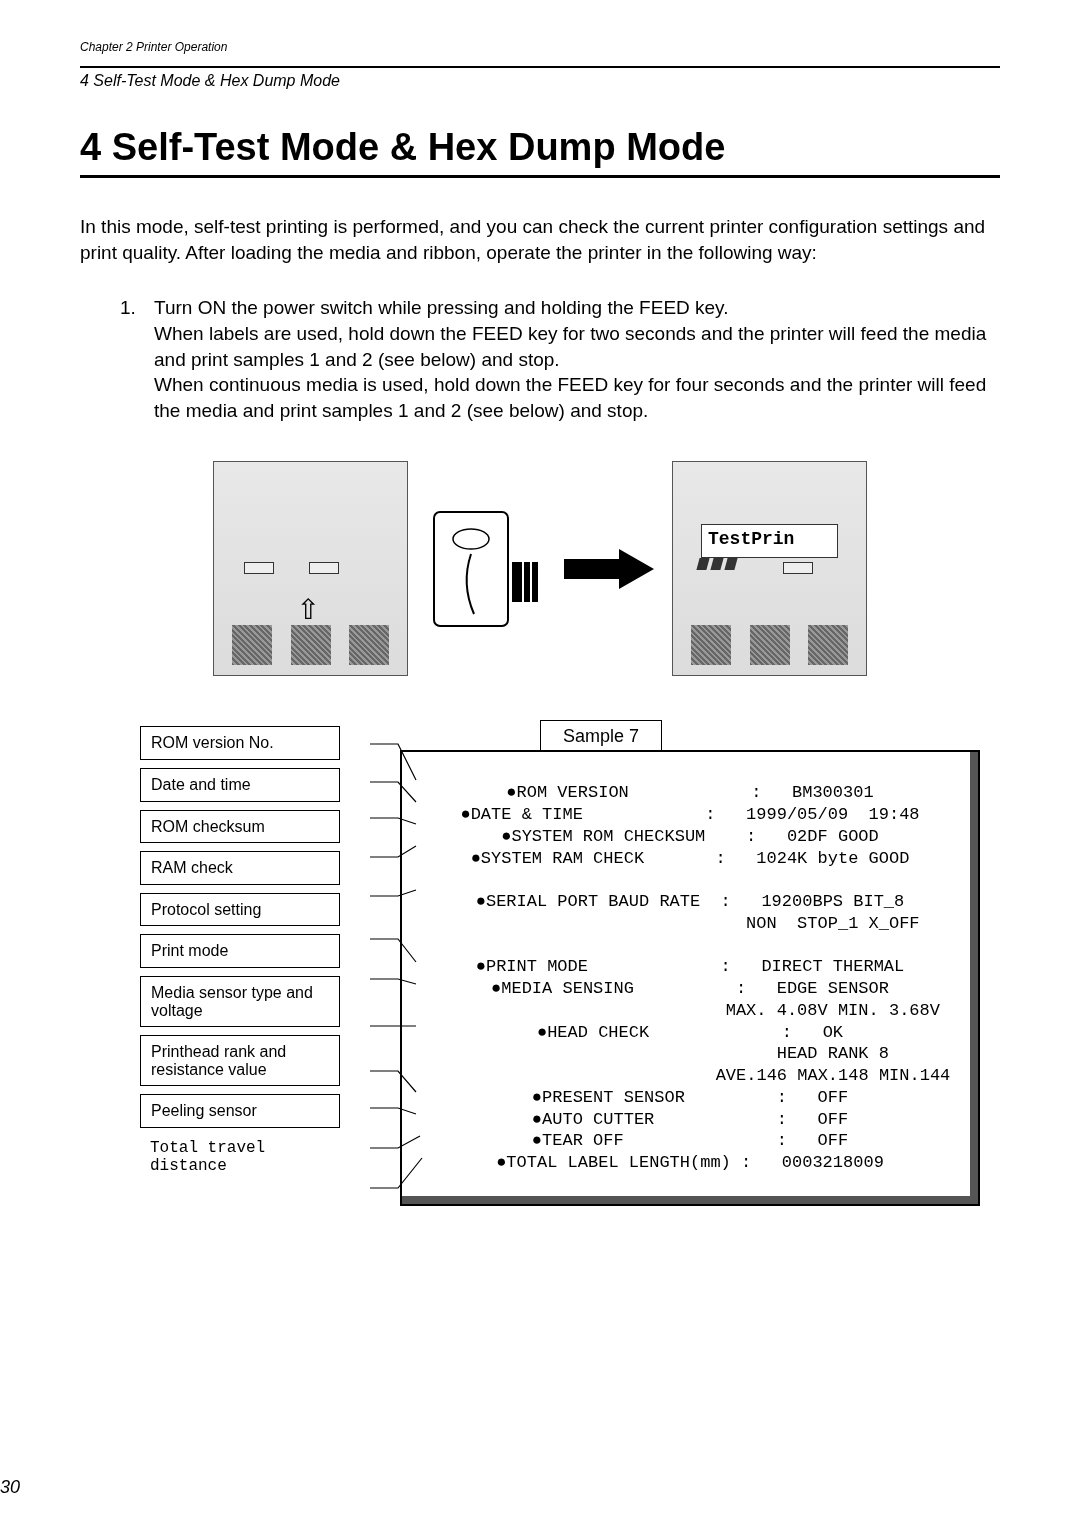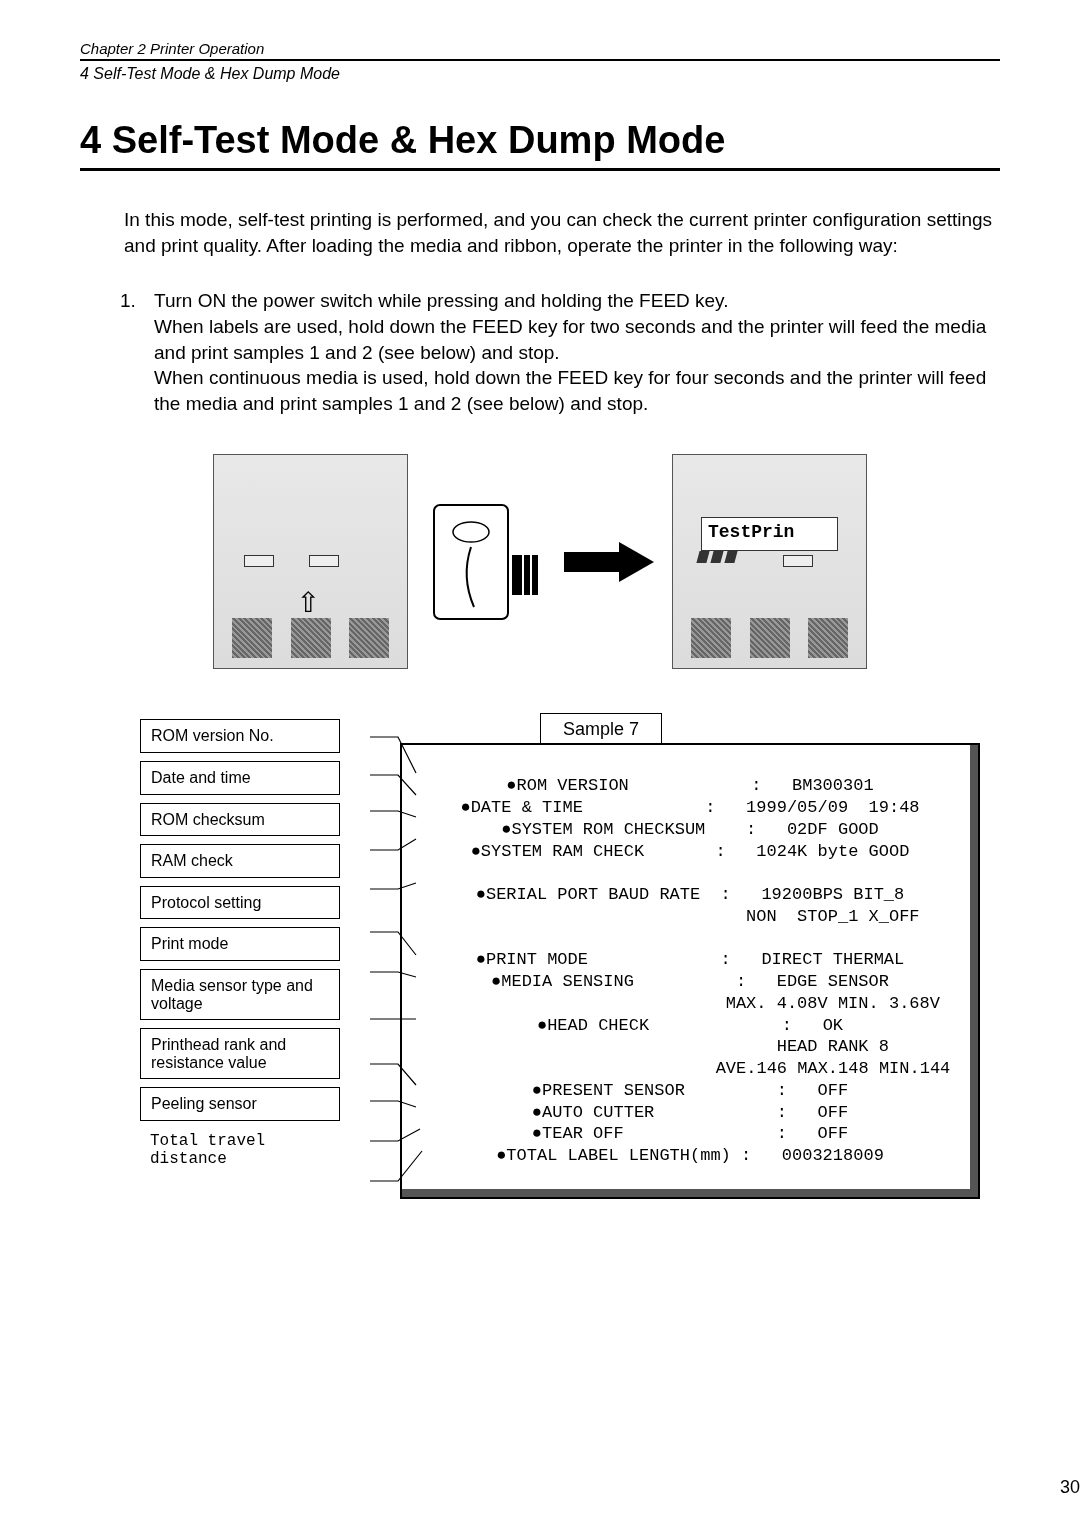--- a/index.html
+++ b/index.html
@@ -11,40 +11,39 @@
   }
   .page {
     width: 1080px;
     height: 1528px;
     padding: 40px 80px 40px 80px;
     position: relative;
     background: #fff;
   }
   .chapter-line {
     font-style: italic;
-    font-size: 15px;
+    font-size: 12px;
     border-bottom: 2.5px solid #000;
-    padding-bottom: 2px;
+    padding-bottom: 12px;
   }
   .breadcrumb {
     font-style: italic;
     font-size: 16px;
     margin-top: 4px;
   }
   .heading {
     font-size: 38px;
     font-weight: bold;
     border-bottom: 3px solid #000;
     margin-top: 36px;
     padding-bottom: 6px;
   }
   .intro {
     font-size: 19px;
     margin-top: 36px;
-    margin-left: 44px;
     line-height: 1.35;
   }
   .step-wrap {
     font-size: 19px;
     margin-top: 30px;
     margin-left: 40px;
     display: flex;
     gap: 10px;
     line-height: 1.35;
   }
@@ -134,22 +133,23 @@
   .connectors {
     position:absolute;
     left:0; top:0; width:100%; height:100%;
     pointer-events:none;
   }
 
   .page-num {
     position:absolute;
     bottom:30px;
     left:0; right:0;
-    text-align:right;
+    text-align:left;
     font-size:18px;
+    font-style:italic;
   }
 </style>
 </head>
 <body>
 
 <div class="page">
 
   <div class="chapter-line">Chapter 2   Printer Operation</div>
   <div class="breadcrumb">4   Self-Test Mode &amp; Hex Dump Mode</div>
 

